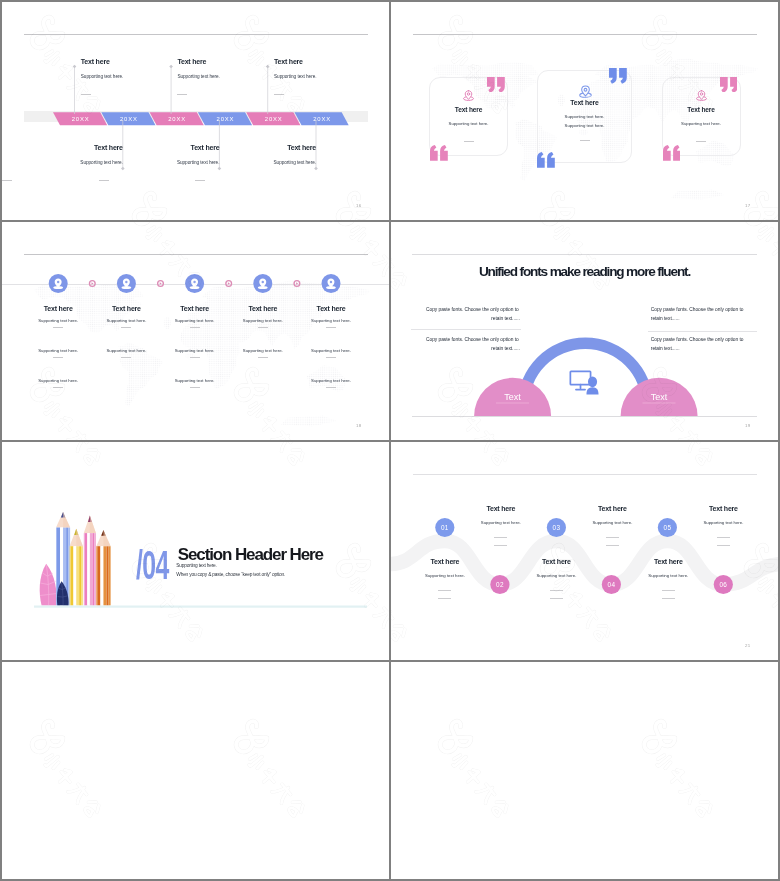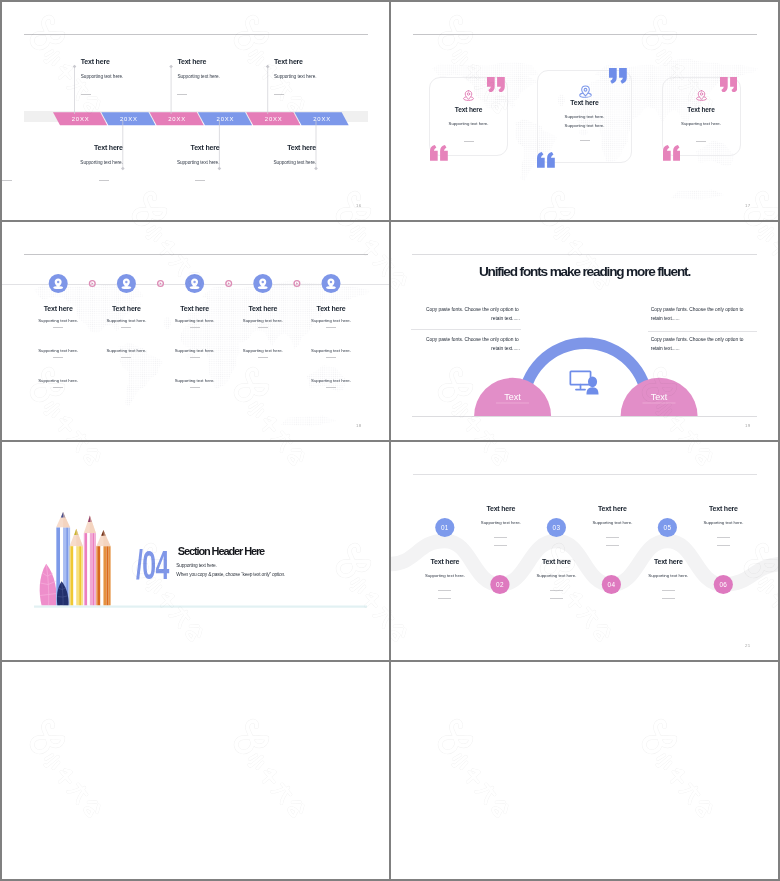--- a/index.html
+++ b/index.html
@@ -67,21 +67,21 @@
   .s4l1{text-align:left;}
   .s4l2{text-align:right;margin-top:4.3px;}
   .s4p-r .s4l1{text-align:left;}
   .s4p-r .s4l2{text-align:left;}
 
   
   .s5art{position:absolute;left:0;top:0;}
   .s5num{position:absolute;left:134px;top:102.7px;font-weight:bold;font-size:40px;line-height:1;
          color:#8097e8;letter-spacing:-1px;font-family:"Liberation Sans",sans-serif;
          transform:scaleX(0.62);transform-origin:0 0;}
-  .s5h{position:absolute;left:175.8px;top:103.4px;font-weight:bold;font-size:11px;letter-spacing:-1.12px;color:#16181d;}
+  .s5h{position:absolute;left:175.8px;top:103.4px;font-weight:bold;font-size:17px;letter-spacing:-1.12px;color:#16181d;}
   .s5s1{position:absolute;left:174.3px;top:121.3px;font-size:4.8px;letter-spacing:-0.2px;color:#30363f;}
   .s5s2{position:absolute;left:174.3px;top:129.9px;font-size:4.8px;letter-spacing:-0.18px;color:#30363f;}
 
   
   .s6wave{position:absolute;left:0;top:0;}
   .s6circles{position:absolute;left:0;top:0;}
   .s6texts{position:absolute;left:0;top:0;width:387px;height:218px;}
   .s6blk{position:absolute;width:120px;margin-left:-60px;text-align:center;}
   .s6t{font-weight:bold;font-size:7.0px;letter-spacing:-0.2px;color:#1b2430;}
   .s6s{font-size:4.3px;color:#2f3744;margin-top:8.5px;}

